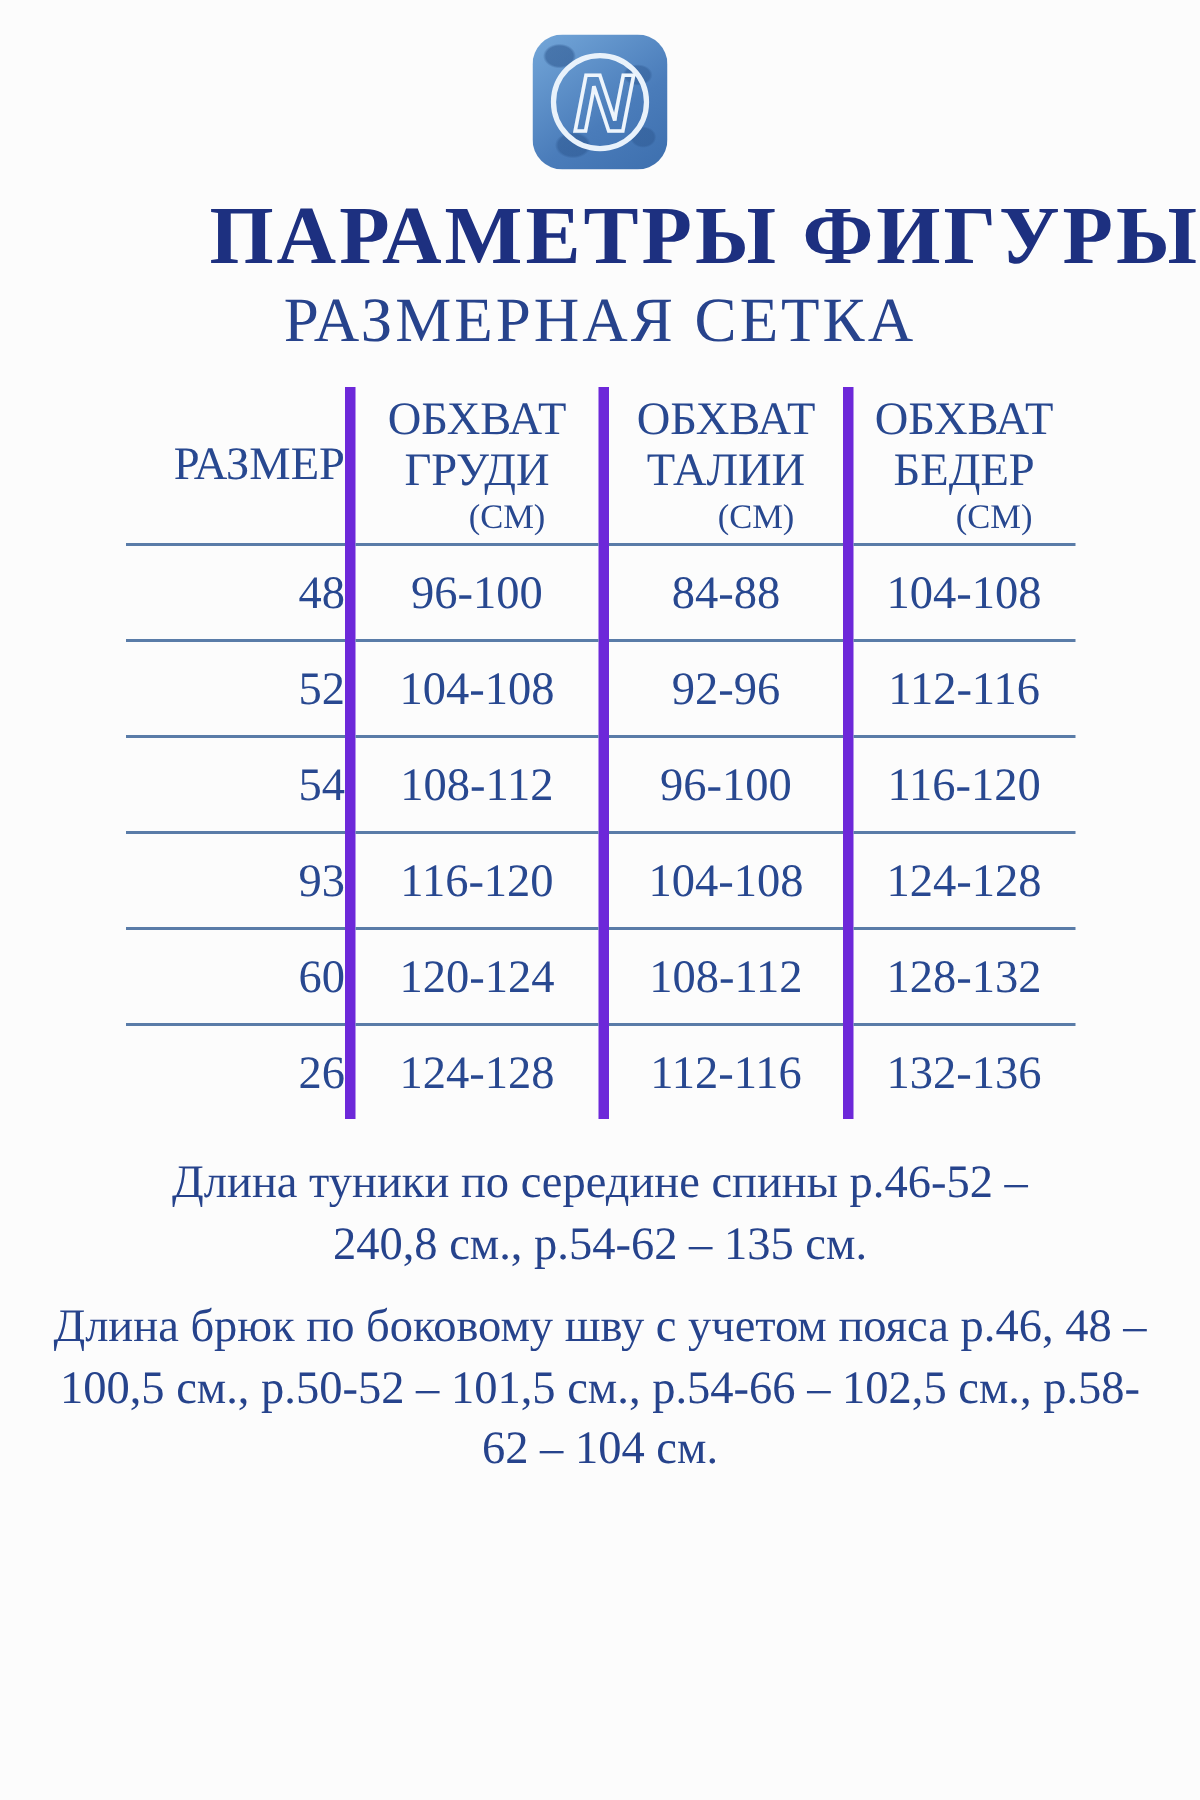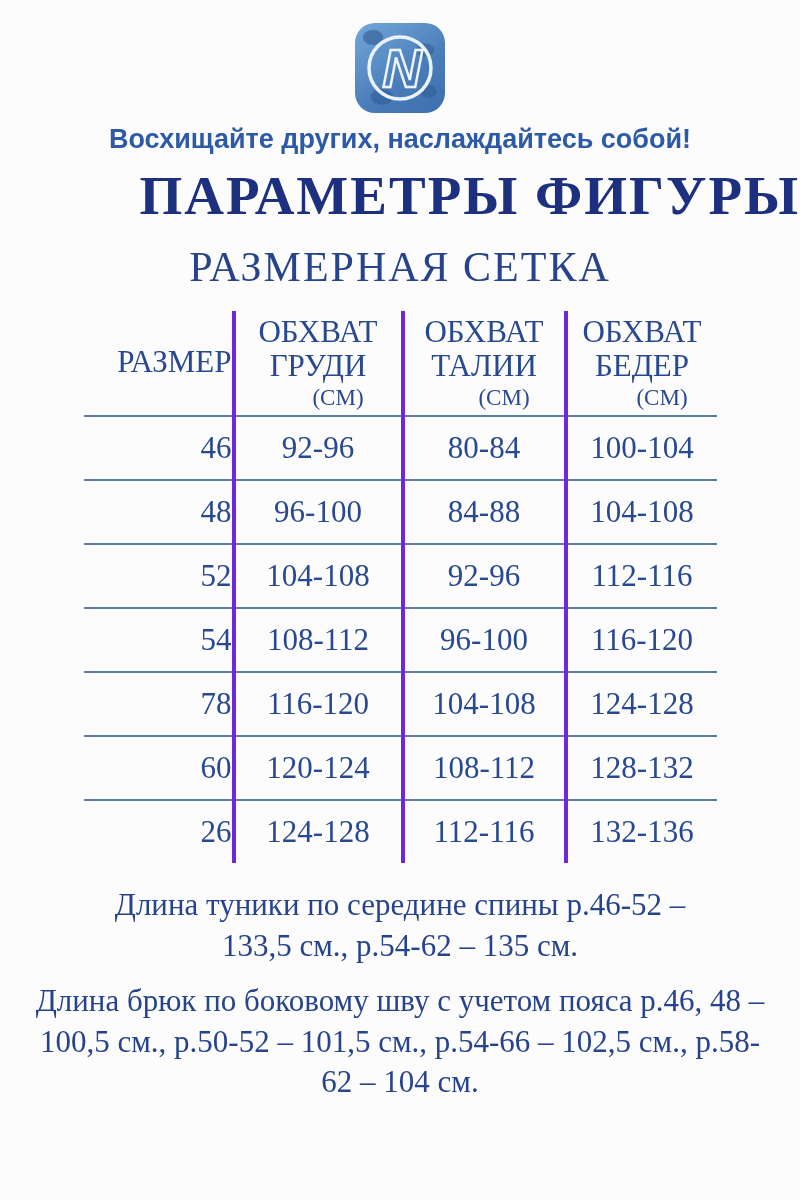--- a/index.html
+++ b/index.html
@@ -56,40 +56,40 @@
     text-align: right;
     margin-top: 12px;
     line-height: 1.05;
   }
   .page-subtitle {
     font-size: 42px;
     font-weight: 400;
     letter-spacing: 2px;
     color: #27438c;
     text-align: center;
-    margin-top: 20px;
+    margin-top: 6px;
     line-height: 1.05;
   }
 
   
   table.size-table {
     border-collapse: collapse;
     table-layout: fixed;
     width: 633px;
     margin: 22px auto 0 auto;
   }
   .size-table th, .size-table td {
     text-align: center;
     vertical-align: middle;
     padding: 0;
     font-weight: 400;
   }
   .size-table th { height: 104px; font-size: 31px; line-height: 1.12; }
   .size-table td { height: 62px;  font-size: 31px; }
-  .size-table th, .size-table td { border-left: 4px solid #6d28d9; }
+  .size-table th, .size-table td { border-left: 7px solid #6d28d9; }
   .size-table th:first-child, .size-table td:first-child { border-left: none; text-align: right; }
   .size-table tbody td { border-top: 2px solid #5a7ca8; }
   .hline { display: block; }
   .unit  { display: block; font-size: 23px; margin-top: 1px; margin-left: 40px; }
 
   
   .notes { margin-top: 22px; text-align: center; color: #26438c; }
   .note { font-size: 31px; line-height: 1.32; }
   .note-1 { max-width: 645px; margin: 0 auto; }
   .note-2 { max-width: 735px; margin: 14px auto 0 auto; }
@@ -101,21 +101,20 @@
 
   <div class="brand-header">
     <div class="logo-row">
       <div class="logo-badge">
         <svg width="90" height="90" viewBox="0 0 90 90">
           <circle cx="45" cy="45" r="31" fill="none" stroke="#e9f2fb" stroke-width="3.5"></circle>
           <text x="47" y="64" text-anchor="middle" font-family="Liberation Sans, sans-serif" font-style="italic" font-weight="bold" font-size="54" fill="none" stroke="#eef5fc" stroke-width="2.4">N</text>
         </svg>
       </div>
     </div>
-    <div class="tagline">Восхищайте других, наслаждайтесь собой!</div>
   </div>
 
   <div class="page-title">ПАРАМЕТРЫ ФИГУРЫ</div>
   <div class="page-subtitle">РАЗМЕРНАЯ СЕТКА</div>
 
   <table class="size-table">
     <colgroup>
       <col style="width:150px">
         <col style="width:169px">
         <col style="width:163px">
@@ -138,62 +137,56 @@
         </th>
         <th>
           <span class="hline">ОБХВАТ</span>
           <span class="hline">БЕДЕР</span>
           <span class="unit">(СМ)</span>
         </th>
       </tr>
     </thead>
     <tbody>
       <tr>
-        <td>46</td>
-        <td>92-96</td>
-        <td>80-84</td>
-        <td>100-104</td>
-      </tr>
-      <tr>
         <td>48</td>
         <td>96-100</td>
         <td>84-88</td>
         <td>104-108</td>
       </tr>
       <tr>
         <td>52</td>
         <td>104-108</td>
         <td>92-96</td>
         <td>112-116</td>
       </tr>
       <tr>
         <td>54</td>
         <td>108-112</td>
         <td>96-100</td>
         <td>116-120</td>
       </tr>
       <tr>
-        <td>78</td>
+        <td>93</td>
         <td>116-120</td>
         <td>104-108</td>
         <td>124-128</td>
       </tr>
       <tr>
         <td>60</td>
         <td>120-124</td>
         <td>108-112</td>
         <td>128-132</td>
       </tr>
       <tr>
         <td>26</td>
         <td>124-128</td>
         <td>112-116</td>
         <td>132-136</td>
       </tr>
     </tbody>
   </table>
 
   <div class="notes">
-    <p class="note note-1">Длина туники по середине спины р.46-52 – 133,5 см., р.54-62 – 135 см.</p>
+    <p class="note note-1">Длина туники по середине спины р.46-52 – 240,8 см., р.54-62 – 135 см.</p>
     <p class="note note-2">Длина брюк по боковому шву с учетом пояса р.46, 48 – 100,5 см., р.50-52 – 101,5 см., р.54-66 – 102,5 см., р.58-62 – 104 см.</p>
   </div>
 
 </div>
 
 </body></html>

